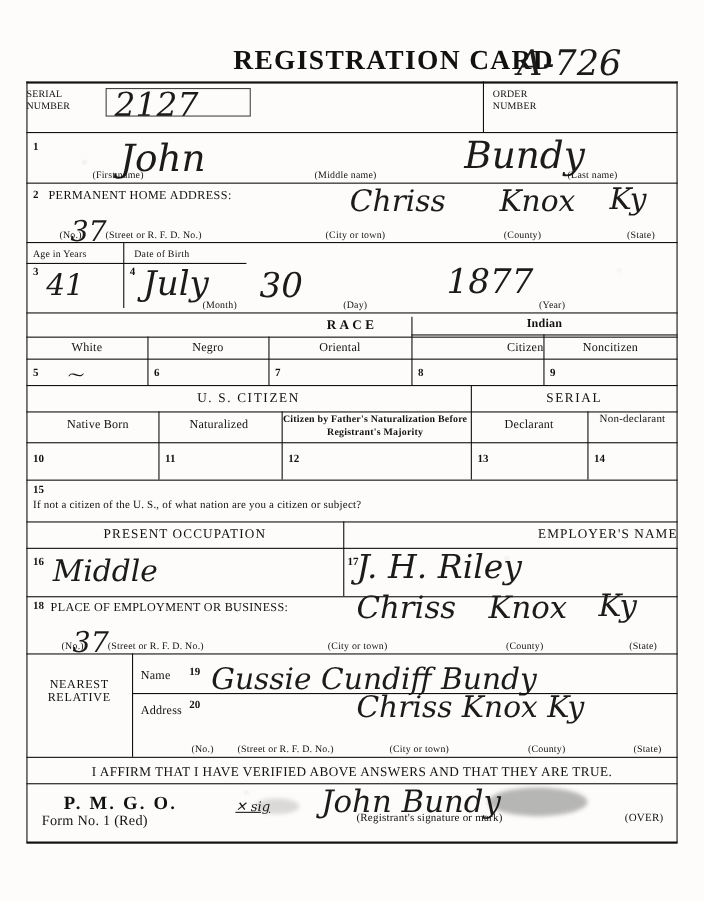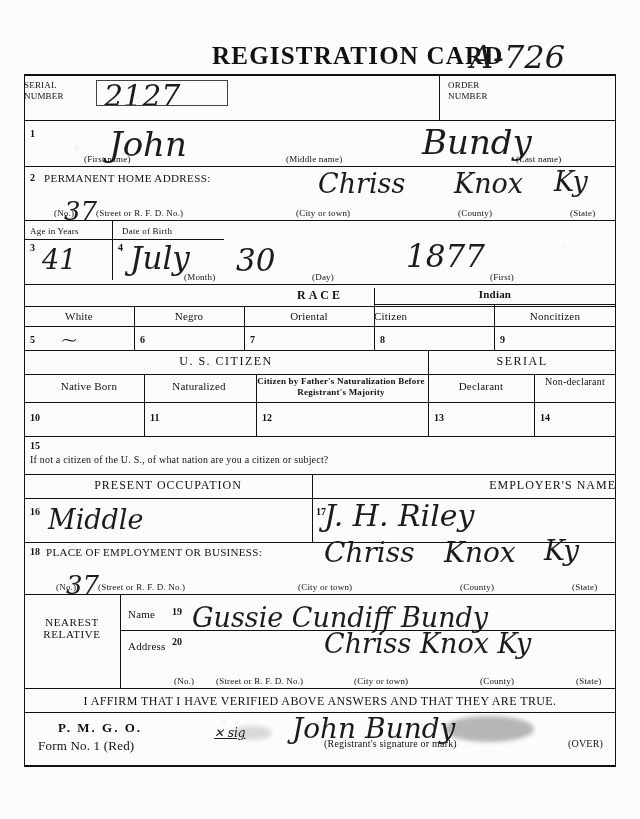--- a/index.html
+++ b/index.html
@@ -80,31 +80,31 @@
     <div class="hline" style="left:0;top:203px;width:200px;"></div>
     <div class="num" style="left:6px;top:206px;">3</div>
     <div class="num" style="left:94px;top:206px;">4</div>
     <div class="hw med" style="left:18px;top:208px;font-size:27px;">41</div>
     <div class="hw big" style="left:106px;top:204px;font-size:31px;">July</div>
     <div class="hw big" style="left:212px;top:206px;font-size:31px;">30</div>
     <div class="hw big" style="left:382px;top:202px;font-size:31px;">1877</div>
     <div class="hline" style="left:0;top:248px;width:592px;"></div>
     <div class="lbl" style="left:160px;top:236px;">(Month)</div>
     <div class="lbl" style="left:288px;top:236px;">(Day)</div>
-    <div class="lbl" style="left:466px;top:236px;">(First)</div>
+    <div class="lbl" style="left:466px;top:236px;">(Year)</div>
 
     <div class="lbl" style="left:0;top:252px;width:592px;text-align:center;font-size:12px;letter-spacing:3px;font-weight:bold;">RACE</div>
     <div class="hline" style="left:0;top:270px;width:592px;"></div>
     <div class="lbl" style="left:350px;top:252px;width:242px;text-align:center;font-size:11px;font-weight:bold;">Indian</div>
     <div class="hline" style="left:350px;top:268px;width:242px;"></div>
 
     <div class="lbl" style="left:0;top:274px;width:110px;text-align:center;font-size:11px;">White</div>
     <div class="lbl" style="left:110px;top:274px;width:110px;text-align:center;font-size:11px;">Negro</div>
     <div class="lbl" style="left:220px;top:274px;width:130px;text-align:center;font-size:11px;">Oriental</div>
-    <div class="lbl" style="left:350px;top:274px;width:120px;text-align:left;font-size:11px;">Citizen</div>
+    <div class="lbl" style="left:350px;top:274px;width:120px;text-align:right;font-size:11px;">Citizen</div>
     <div class="lbl" style="left:470px;top:274px;width:122px;text-align:center;font-size:11px;">Noncitizen</div>
     <div class="hline" style="left:0;top:290px;width:592px;"></div>
 
     <div class="vline" style="left:110px;top:270px;height:44px;"></div>
     <div class="vline" style="left:220px;top:270px;height:44px;"></div>
     <div class="vline" style="left:350px;top:252px;height:62px;"></div>
     <div class="vline" style="left:470px;top:268px;height:46px;"></div>
 
     <div class="num" style="left:6px;top:298px;">5</div>
     <div class="num" style="left:116px;top:298px;">6</div>
@@ -177,21 +177,21 @@
     <div class="hline" style="left:0;top:652px;width:592px;"></div>
     <div class="lbl" style="left:150px;top:640px;">(No.)</div>
     <div class="lbl" style="left:192px;top:640px;">(Street or R. F. D. No.)</div>
     <div class="lbl" style="left:330px;top:640px;">(City or town)</div>
     <div class="lbl" style="left:456px;top:640px;">(County)</div>
     <div class="lbl" style="left:552px;top:640px;">(State)</div>
 
     <div class="lbl" style="left:0;top:658px;width:592px;text-align:center;font-size:12px;letter-spacing:.4px;">I AFFIRM THAT I HAVE VERIFIED ABOVE ANSWERS AND THAT THEY ARE TRUE.</div>
     <div class="hline" style="left:0;top:676px;width:592px;"></div>
 
-    <div class="lbl" style="left:34px;top:684px;font-size:13px;letter-spacing:2px;font-weight:bold;">P. M. G. O.</div>
+    <div class="lbl" style="left:34px;top:684px;font-size:17px;letter-spacing:2px;font-weight:bold;">P. M. G. O.</div>
     <div class="lbl" style="left:14px;top:702px;font-size:13px;">Form No. 1 (Red)</div>
     <div class="lbl" style="left:300px;top:702px;font-size:10px;">(Registrant's signature or mark)</div>
     <div class="lbl" style="left:544px;top:702px;font-size:10px;">(OVER)</div>
     <div class="hw med" style="left:268px;top:676px;font-size:28px;">John Bundy</div>
     <div class="smudge" style="left:420px;top:680px;width:90px;height:26px;"></div>
     <div class="smudge" style="left:208px;top:690px;width:40px;height:14px;opacity:.5;"></div>
     <div class="hw xs" style="left:190px;top:690px;">✕ sig</div>
 
   </div>
 </div>

